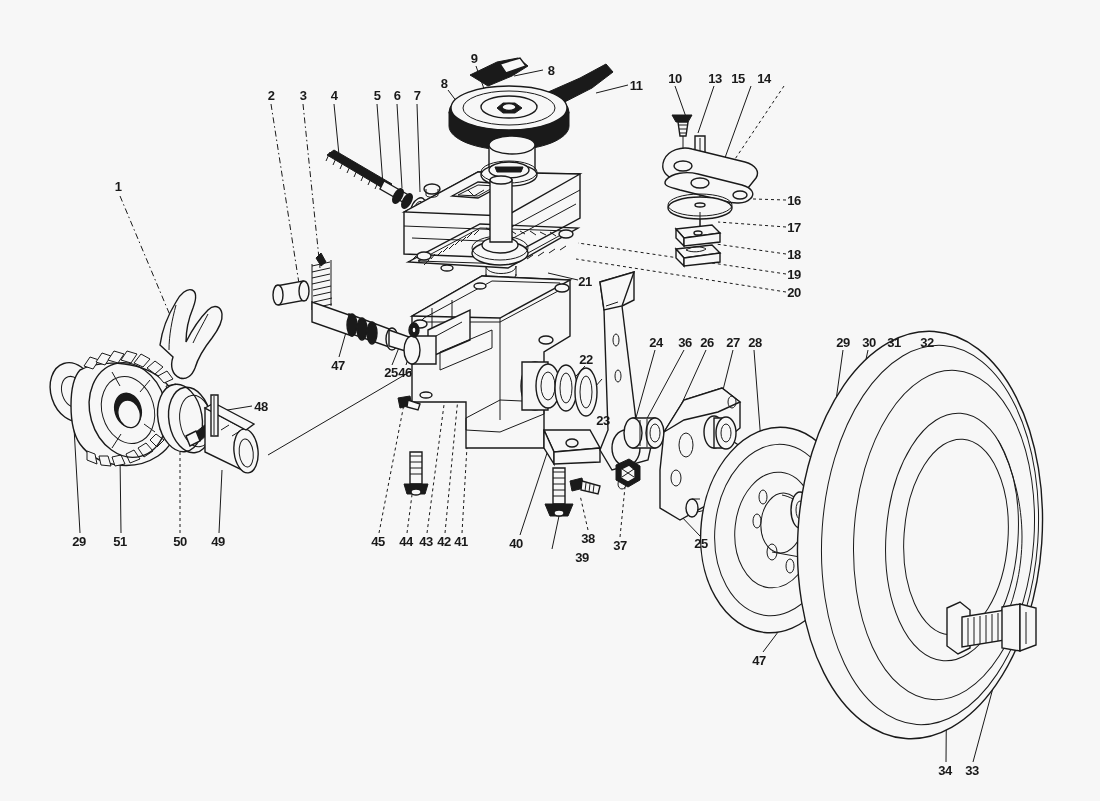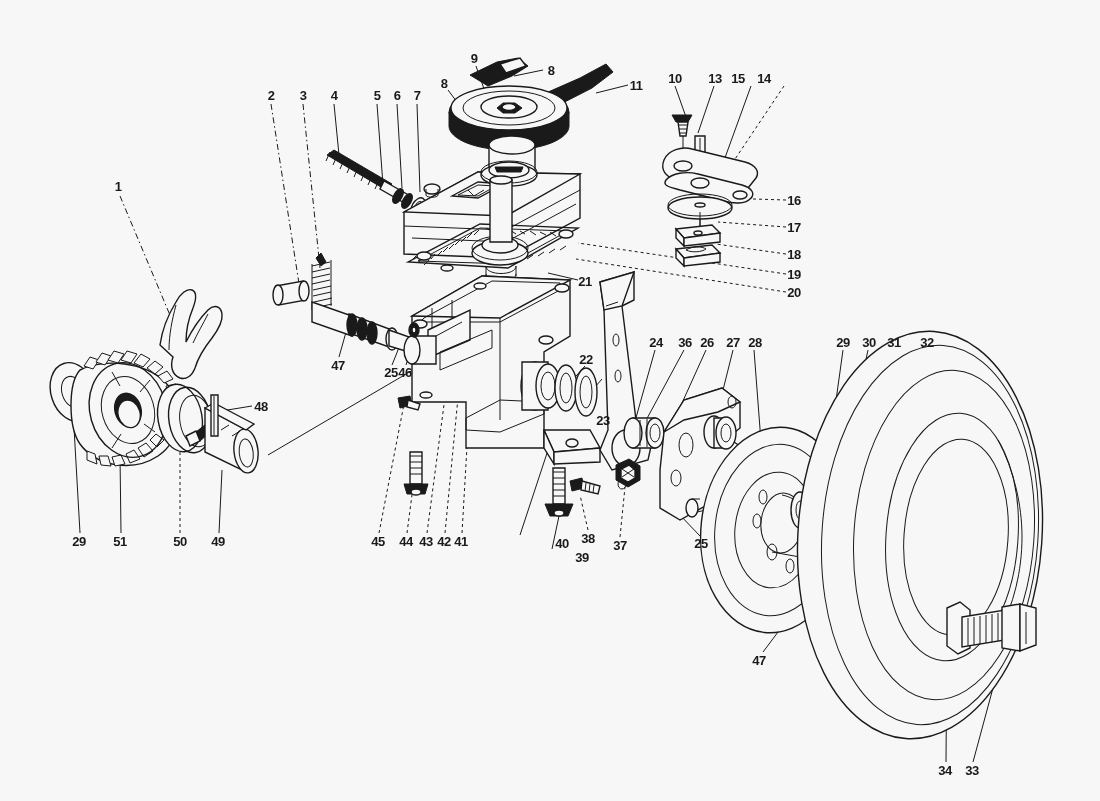--- a/index.html
+++ b/index.html
@@ -558,21 +558,21 @@
   <span class="callout-label" style="left:869px;  top:342px;">30</span>
   <span class="callout-label" style="left:894px;  top:342px;">31</span>
   <span class="callout-label" style="left:927px;  top:342px;">32</span>
   <span class="callout-label" style="left:972px;  top:770px;">33</span>
   <span class="callout-label" style="left:945px;  top:770px;">34</span>
   <span class="callout-label" style="left:759px;  top:660px;">47</span>
   <span class="callout-label" style="left:685px;  top:342px;">36</span>
   <span class="callout-label" style="left:620px;  top:545px;">37</span>
   <span class="callout-label" style="left:588px;  top:538px;">38</span>
   <span class="callout-label" style="left:582px;  top:557px;">39</span>
-  <span class="callout-label" style="left:516px;  top:543px;margin-left:46px;">40</span>
+  <span class="callout-label" style="left:516px;  top:543px;">40</span>
   <span class="callout-label" style="left:461px;  top:541px;">41</span>
   <span class="callout-label" style="left:444px;  top:541px;">42</span>
   <span class="callout-label" style="left:426px;  top:541px;">43</span>
   <span class="callout-label" style="left:406px;  top:541px;">44</span>
   <span class="callout-label" style="left:378px;  top:541px;">45</span>
   <span class="callout-label" style="left:405px;  top:372px;">46</span>
   <span class="callout-label" style="left:391px;  top:372px;">25</span>
   <span class="callout-label" style="left:338px;  top:365px;">47</span>
   <span class="callout-label" style="left:261px;  top:406px;">48</span>
   <span class="callout-label" style="left:218px;  top:541px;">49</span>

